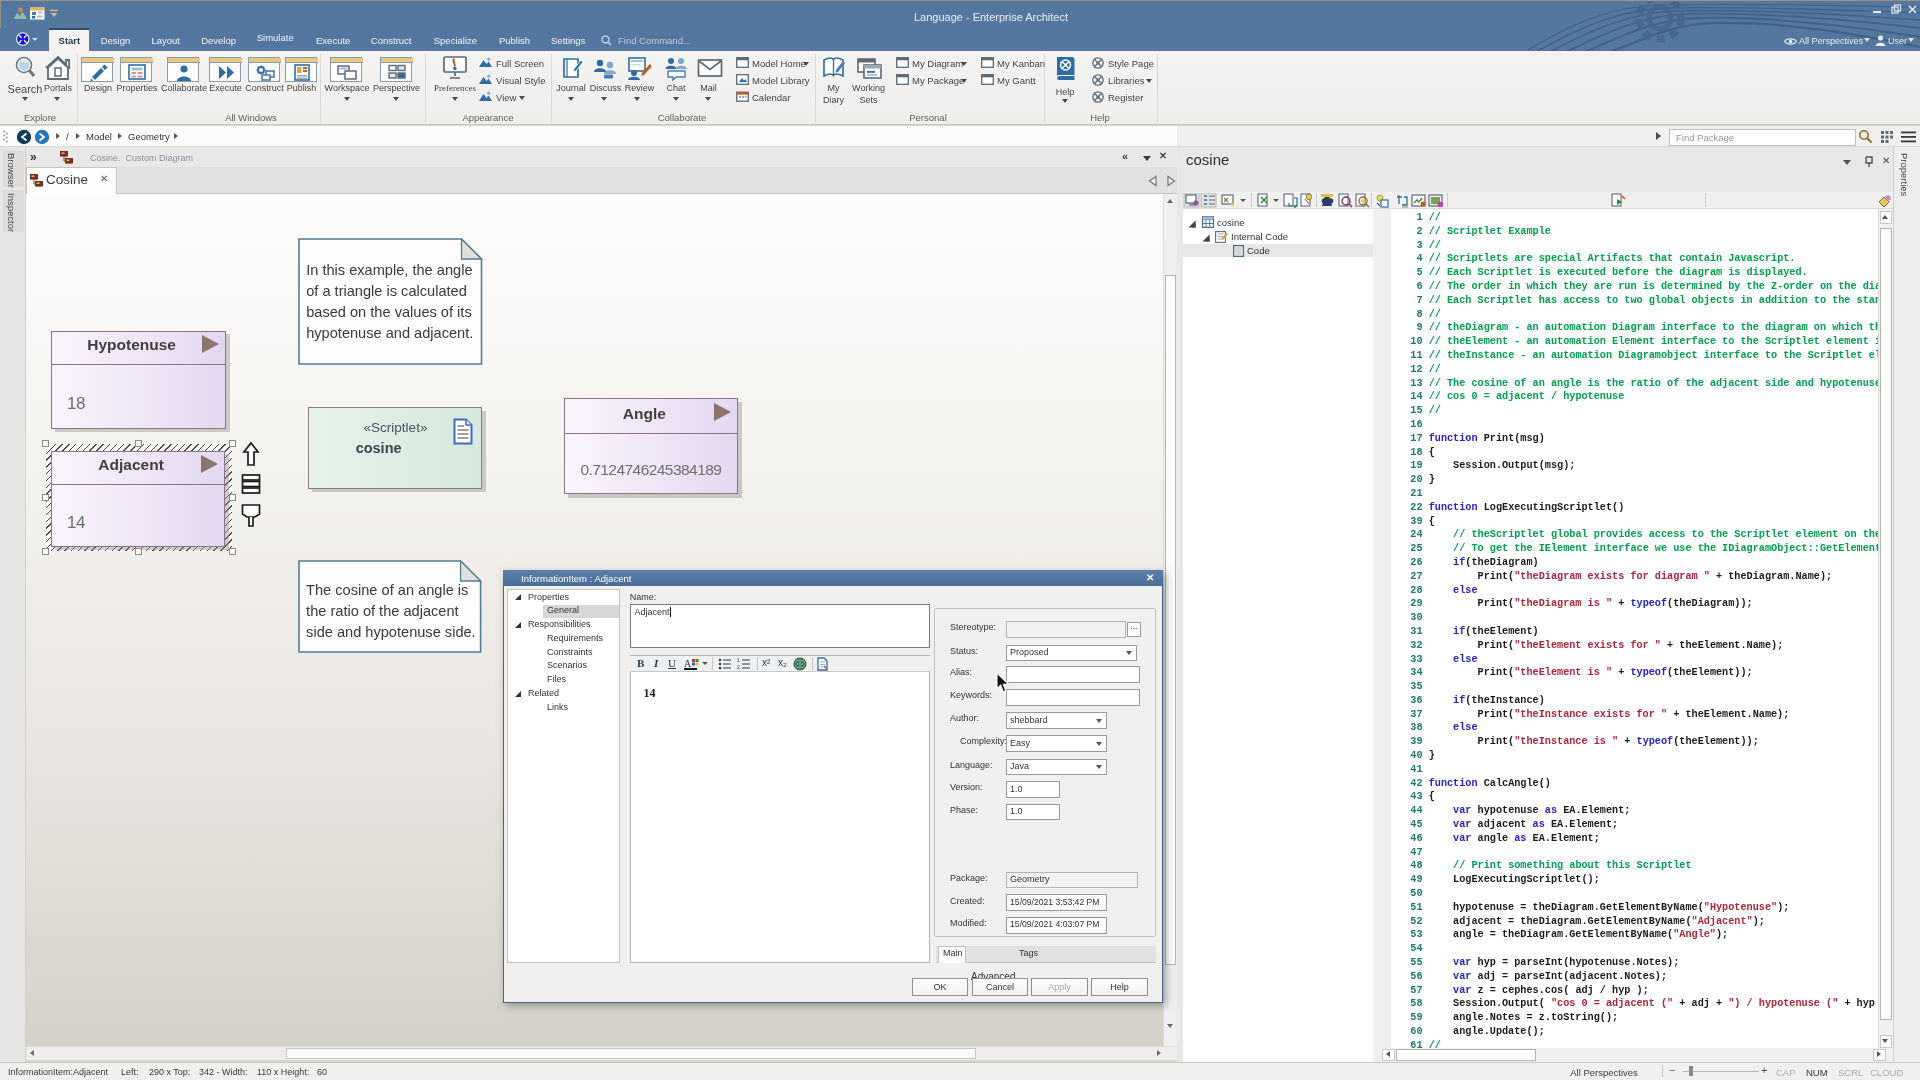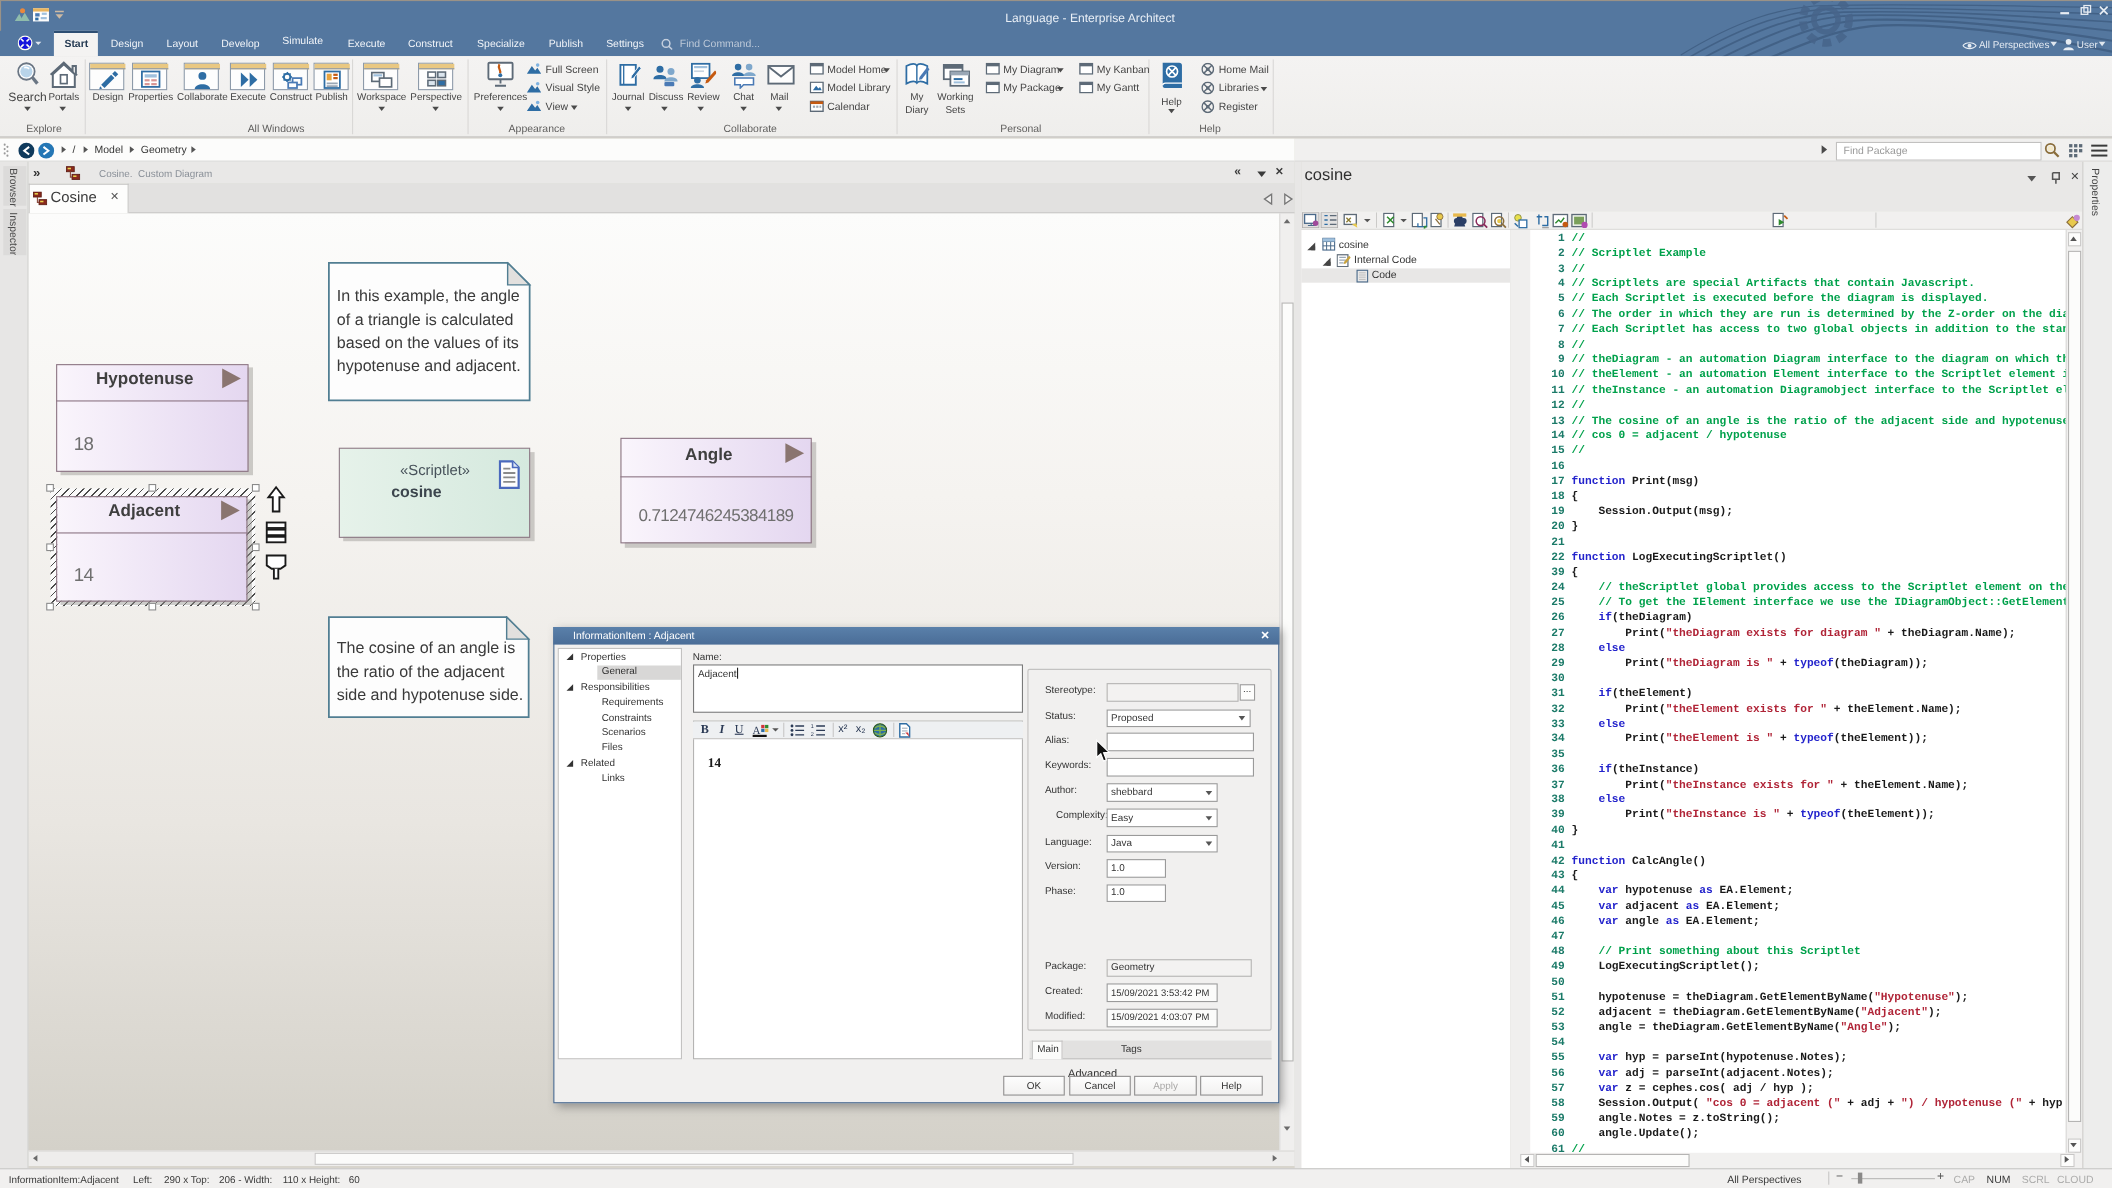--- a/index.html
+++ b/index.html
@@ -195,21 +195,21 @@
     </svg>
   </div>
 <div style="position:absolute;left:396.5px;top:83px;transform:translateX(-50%);font-size:9px;color:#444;font-weight:normal;white-space:nowrap;">Perspective</div>
 <div style="position:absolute;left:393px;top:97px;width:0;height:0;border-left:3.5px solid transparent;border-right:3.5px solid transparent;border-top:4px solid #4a4a4a"></div>
 <svg style="position:absolute;left:441px;top:55px" width="28" height="26" viewBox="0 0 28 26">
 <rect x="3" y="2" width="22" height="15" rx="1" fill="#fff" stroke="#5d6a77" stroke-width="1.7"></rect>
 <path d="M14,17 L14,21 M9,23 L19,23" stroke="#5d6a77" stroke-width="1.7"></path>
 <path d="M13,3.5 c-2,4 2,5 0.5,8" stroke="#c55a11" stroke-width="2" fill="none"></path>
 <circle cx="13.8" cy="13.5" r="1.8" fill="#2e6da4"></circle>
 </svg>
-<div style="position:absolute;left:455px;top:83px;transform:translateX(-50%);font-size:9px;color:#444;font-weight:normal;white-space:nowrap;">Preferences</div>
+<div style="position:absolute;left:455px;top:83px;transform:translateX(-50%);font-size:9px;color:#444;font-weight:normal;white-space:nowrap;font-family:Liberation Serif, serif;">Preferences</div>
 <div style="position:absolute;left:451.5px;top:97px;width:0;height:0;border-left:3.5px solid transparent;border-right:3.5px solid transparent;border-top:4px solid #4a4a4a"></div>
 <svg style="position:absolute;left:479px;top:57px" width="13" height="11" viewBox="0 0 13 11">
     <path d="M0,10 L4.5,3 L7.5,7 L9.5,4.5 L13,10 Z" fill="#2e6da4"></path>
     <circle cx="9.8" cy="2.2" r="1.6" fill="#7fb2e0"></circle>
   </svg>
 <div style="position:absolute;left:496px;top:57.5px;font-size:9.5px;color:#444;font-weight:normal;white-space:nowrap;">Full Screen</div>
 <svg style="position:absolute;left:479px;top:74px" width="13" height="11" viewBox="0 0 13 11">
     <path d="M0,10 L4.5,3 L7.5,7 L9.5,4.5 L13,10 Z" fill="#2e6da4"></path>
     <circle cx="9.8" cy="2.2" r="1.6" fill="#7fb2e0"></circle>
   </svg>
@@ -325,21 +325,21 @@
 <circle cx="12.5" cy="10" r="5" fill="none" stroke="#fff" stroke-width="1.5"></circle>
 <path d="M9,6.5 L16,13.5 M16,6.5 L9,13.5" stroke="#fff" stroke-width="1.5"></path>
   </svg>
 <div style="position:absolute;left:1065px;top:87px;transform:translateX(-50%);font-size:9px;color:#444;font-weight:normal;white-space:nowrap;">Help</div>
 <div style="position:absolute;left:1061.5px;top:99px;width:0;height:0;border-left:3.5px solid transparent;border-right:3.5px solid transparent;border-top:4px solid #4a4a4a"></div>
 <svg style="position:absolute;left:1092px;top:57px" width="12" height="12" viewBox="0 0 12 12">
     <circle cx="6" cy="6" r="5.2" fill="none" stroke="#5d6a77" stroke-width="1.3"></circle>
     <path d="M2.3,2.3 L9.7,9.7 M9.7,2.3 L2.3,9.7" stroke="#5d6a77" stroke-width="1.3"></path>
     <circle cx="6" cy="6" r="1.6" fill="#5d6a77"></circle>
   </svg>
-<div style="position:absolute;left:1108px;top:57.5px;font-size:9.5px;color:#444;font-weight:normal;white-space:nowrap;">Home Mail</div>
+<div style="position:absolute;left:1108px;top:57.5px;font-size:9.5px;color:#444;font-weight:normal;white-space:nowrap;">Style Page</div>
 <svg style="position:absolute;left:1092px;top:74px" width="12" height="12" viewBox="0 0 12 12">
     <circle cx="6" cy="6" r="5.2" fill="none" stroke="#5d6a77" stroke-width="1.3"></circle>
     <path d="M2.3,2.3 L9.7,9.7 M9.7,2.3 L2.3,9.7" stroke="#5d6a77" stroke-width="1.3"></path>
     <circle cx="6" cy="6" r="1.6" fill="#5d6a77"></circle>
   </svg>
 <div style="position:absolute;left:1108px;top:74.5px;font-size:9.5px;color:#444;font-weight:normal;white-space:nowrap;">Libraries</div>
 <div style="position:absolute;left:1145.5px;top:78.5px;width:0;height:0;border-left:3.5px solid transparent;border-right:3.5px solid transparent;border-top:4px solid #4a4a4a"></div>
 <svg style="position:absolute;left:1092px;top:91px" width="12" height="12" viewBox="0 0 12 12">
     <circle cx="6" cy="6" r="5.2" fill="none" stroke="#5d6a77" stroke-width="1.3"></circle>
     <path d="M2.3,2.3 L9.7,9.7 M9.7,2.3 L2.3,9.7" stroke="#5d6a77" stroke-width="1.3"></path>
@@ -689,21 +689,21 @@
 <div style="position:absolute;left:1386px;top:1051px;width:0;height:0;border-top:3.5px solid transparent;border-bottom:3.5px solid transparent;border-right:4.5px solid #555"></div>
 <div style="position:absolute;left:1396px;top:1048.5px;width:140px;height:12px;background:#fcfcfb;border:1px solid #b5b4b3;"></div>
 <div style="position:absolute;left:1873px;top:1048.5px;width:13px;height:12px;background:#fdfdfc;border:1px solid #c8c7c6;"></div>
 <div style="position:absolute;left:1877px;top:1051px;width:0;height:0;border-top:3.5px solid transparent;border-bottom:3.5px solid transparent;border-left:4.5px solid #555"></div>
 <div style="position:absolute;left:1893px;top:147px;width:27px;height:915px;background:#ededec;border-left:1px solid #d0cfce;"></div>
 <div style="position:absolute;left:1899px;top:153px;font-size:9.5px;color:#444;writing-mode:vertical-rl;">Properties</div>
 <div style="position:absolute;left:0px;top:1062px;width:1920px;height:18px;background:#f1f0ef;border-top:1px solid #c8c7c6;"></div>
 <div style="position:absolute;left:8px;top:1066.5px;font-size:9px;color:#3a3a3a;font-weight:normal;white-space:nowrap;">InformationItem:Adjacent</div>
 <div style="position:absolute;left:121px;top:1066.5px;font-size:9px;color:#3a3a3a;font-weight:normal;white-space:nowrap;">Left:</div>
 <div style="position:absolute;left:149px;top:1066.5px;font-size:9px;color:#3a3a3a;font-weight:normal;white-space:nowrap;">290 x Top:</div>
-<div style="position:absolute;left:199px;top:1066.5px;font-size:9px;color:#3a3a3a;font-weight:normal;white-space:nowrap;">206 - Width:</div>
+<div style="position:absolute;left:199px;top:1066.5px;font-size:9px;color:#3a3a3a;font-weight:normal;white-space:nowrap;">342 - Width:</div>
 <div style="position:absolute;left:257px;top:1066.5px;font-size:9px;color:#3a3a3a;font-weight:normal;white-space:nowrap;">110 x Height:</div>
 <div style="position:absolute;left:317px;top:1066.5px;font-size:9px;color:#3a3a3a;font-weight:normal;white-space:nowrap;">60</div>
 <div style="position:absolute;left:1604px;top:1066.5px;transform:translateX(-50%);font-size:9.5px;color:#3a3a3a;font-weight:normal;white-space:nowrap;">All Perspectives</div>
 <div style="position:absolute;left:1662px;top:1065px;width:1px;height:12px;background:#c8c7c6;"></div>
 <div style="position:absolute;left:1669px;top:1064px;font-size:11px;color:#555;font-weight:normal;white-space:nowrap;">−</div>
 <div style="position:absolute;left:1683px;top:1070.5px;width:76px;height:1.5px;background:#b8b7b6;"></div>
 <div style="position:absolute;left:1689px;top:1066px;width:4px;height:10px;background:#8a8988;"></div>
 <div style="position:absolute;left:1761px;top:1064px;font-size:11px;color:#555;font-weight:normal;white-space:nowrap;">+</div>
 <div style="position:absolute;left:1776px;top:1066.5px;font-size:9.5px;color:#ababaa;font-weight:normal;white-space:nowrap;">CAP</div>
 <div style="position:absolute;left:1806px;top:1066.5px;font-size:9.5px;color:#3a3a3a;font-weight:normal;white-space:nowrap;">NUM</div>

